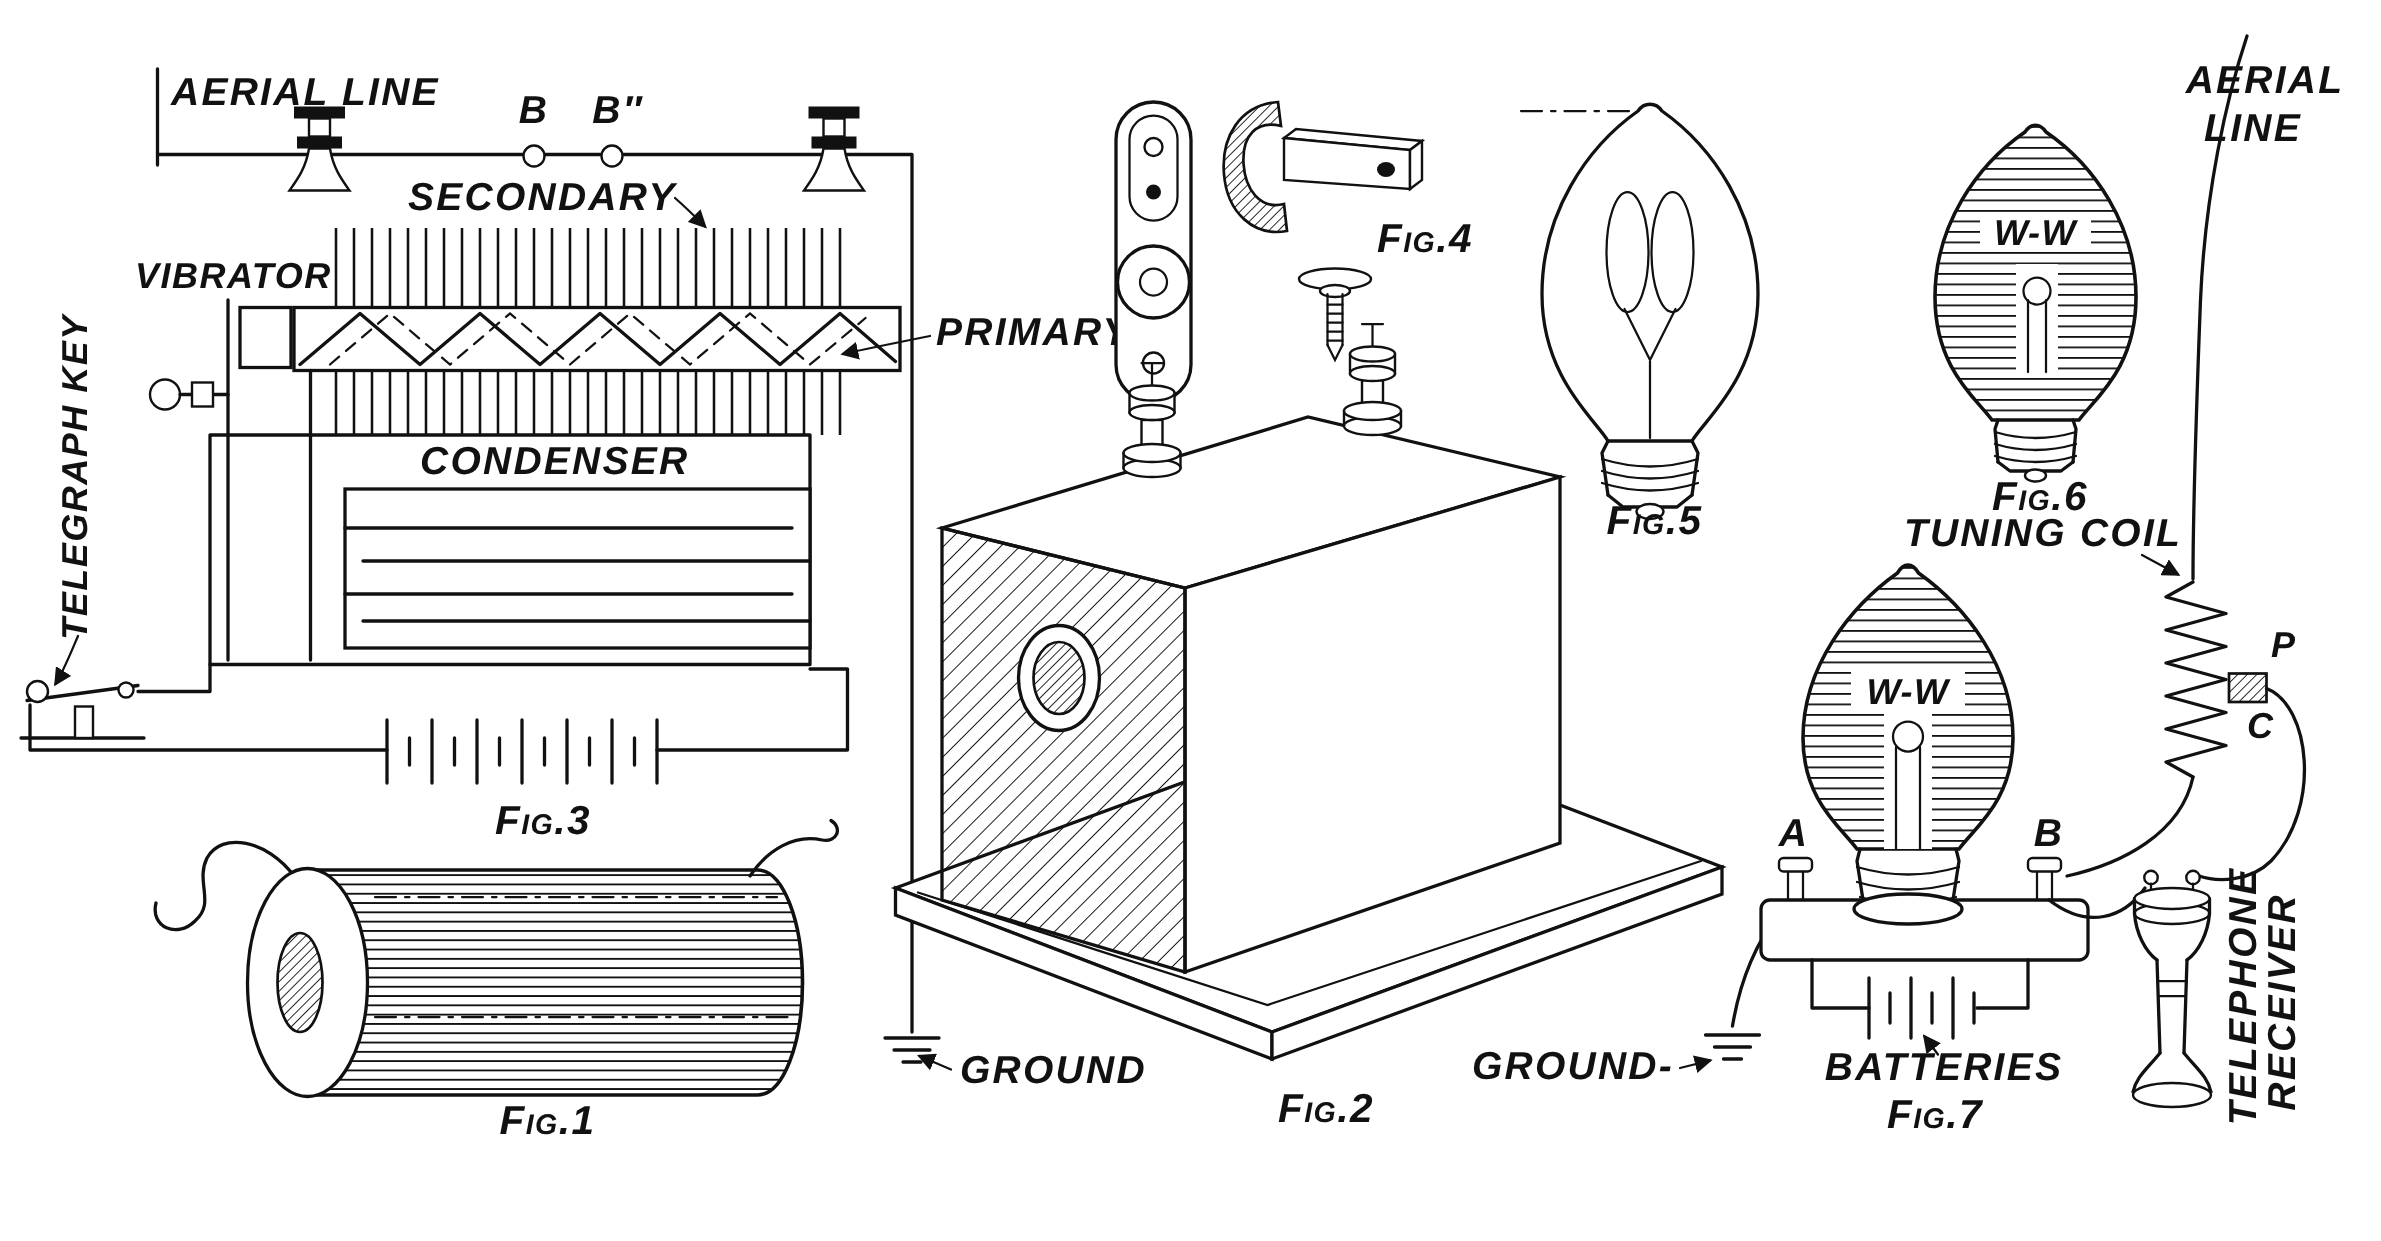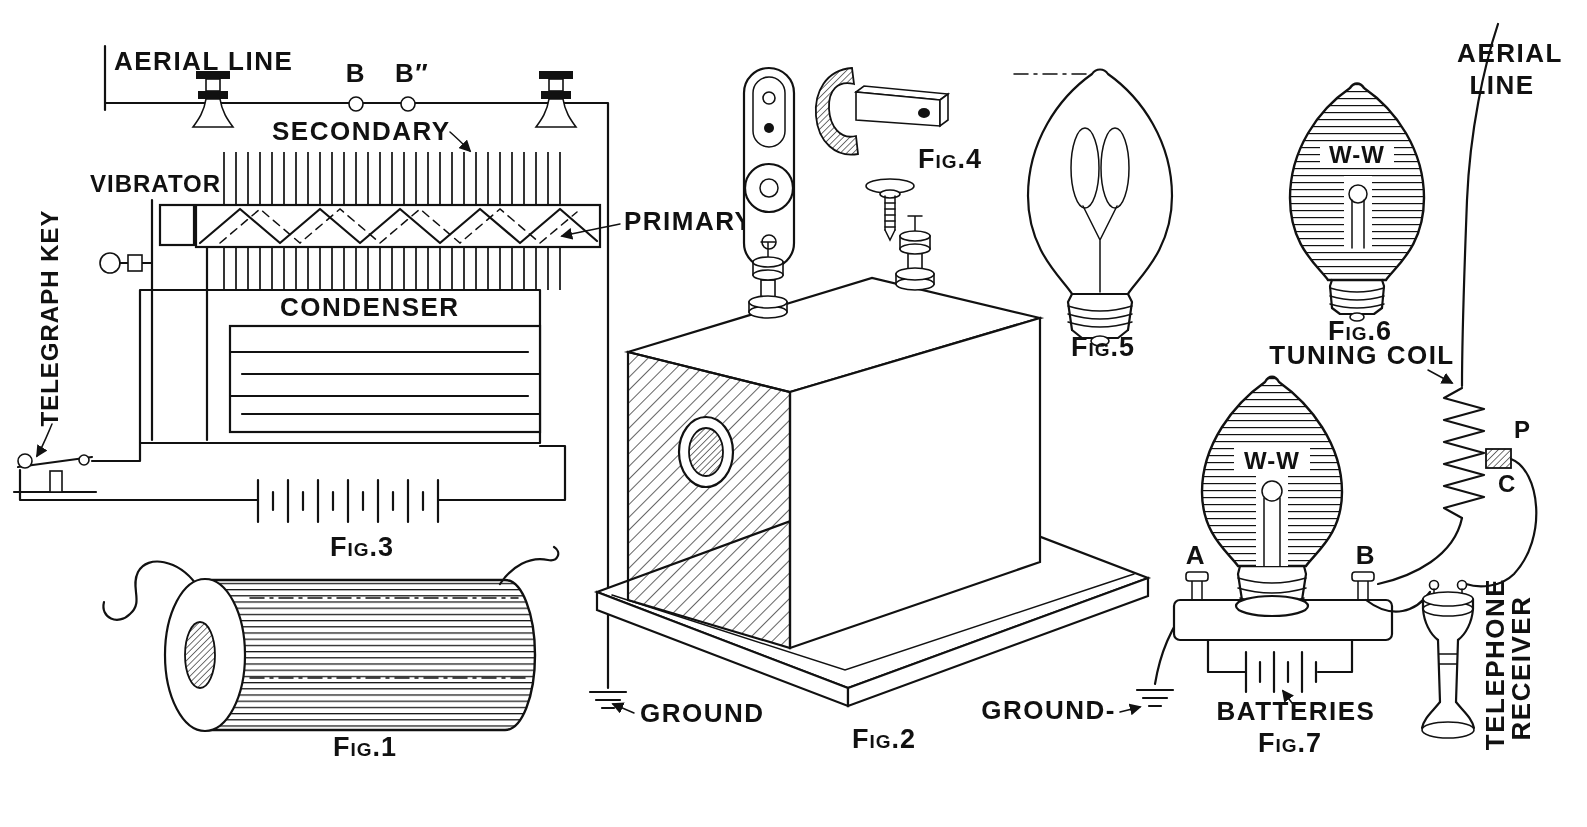--- a/index.html
+++ b/index.html
@@ -1,16 +1,16 @@
 <!DOCTYPE html>
 <html><head>
 <meta charset="utf-8">
 <style>
   html,body{margin:0;padding:0;background:#ffffff;}
-  .stage{position:relative;width:1587px;height:827px;background:#ffffff;overflow:hidden;}
+  .stage{position:relative;width:1587px;height:827px;background:#ffffff;overflow:hidden;font-style:italic;}
   svg{display:block;}
   text{font-family:"Liberation Sans",sans-serif;fill:#111;}
   .lbl{font-size:26px;font-weight:700;letter-spacing:1.5px;}
   .lbl24{font-size:24px;font-weight:700;letter-spacing:1px;}
   .cap{font-size:27px;font-weight:700;font-variant:small-caps;letter-spacing:1px;}
   .ln{stroke:#111;stroke-width:2.2;fill:none;stroke-linecap:round;stroke-linejoin:round;}
   .thin{stroke:#111;stroke-width:1.5;fill:none;stroke-linecap:round;}
   .comb{stroke:#111;stroke-width:1.7;fill:none;}
   .wfill{fill:#fff;stroke:#111;stroke-width:2.2;}
   .wfillt{fill:#fff;stroke:#111;stroke-width:1.6;}

